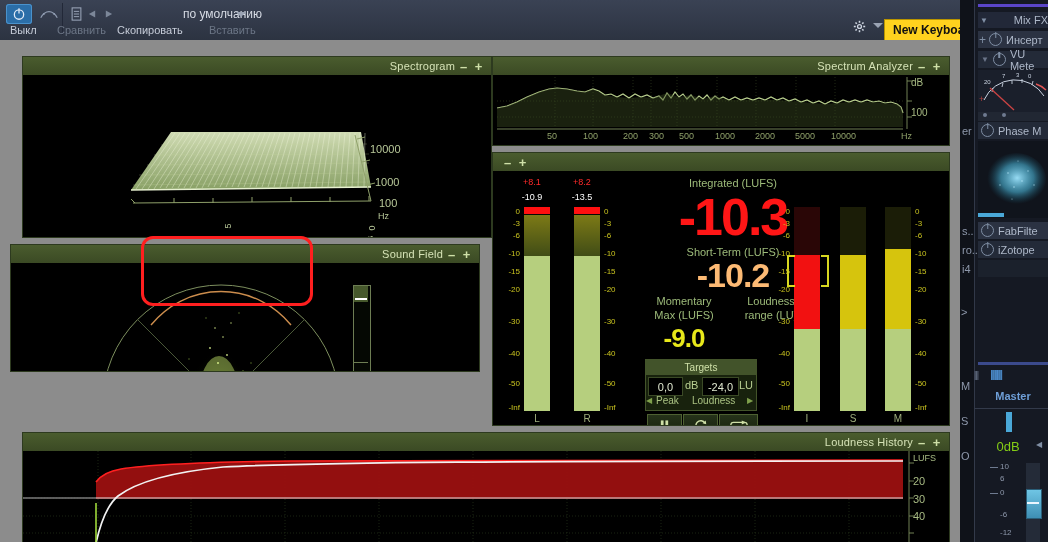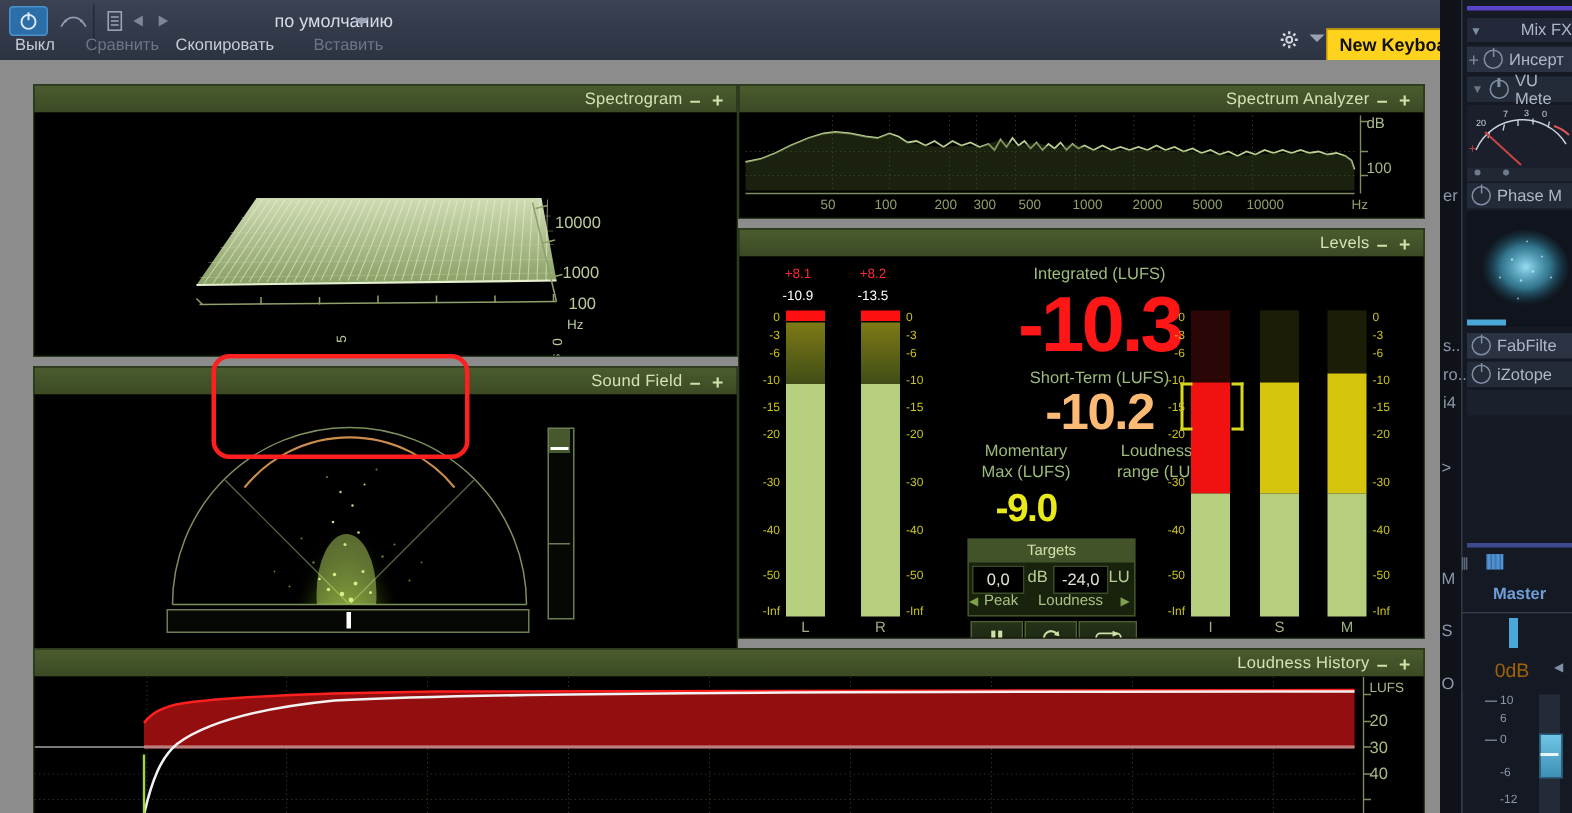--- a/index.html
+++ b/index.html
@@ -233,21 +233,21 @@
         <div class="axlbl big" style="left:347px;top:68px;color:#b9c99a;">10000</div>
         <div class="axlbl big" style="left:352px;top:101px;color:#b9c99a;">1000</div>
         <div class="axlbl big" style="left:356px;top:122px;color:#b9c99a;">100</div>
         <div class="axlbl" style="left:355px;top:136px;color:#b9c99a;">Hz</div>
         <div class="axlbl" style="left:202px;top:146px;color:#b9c99a;transform:rotate(-90deg);">5</div>
         <div class="axlbl" style="left:346px;top:148px;color:#b9c99a;transform:rotate(-90deg);">0</div>
         <div class="axlbl" style="left:345px;top:158px;color:#b9c99a;transform:rotate(-90deg);">s</div>
       </div>
     </div>
 
-    <div class="panel" style="left:22px;top:204px;width:470px;height:207px;">
+    <div class="panel" style="left:10px;top:204px;width:470px;height:128px;">
       <div class="ptitle">
         <span class="t">Sound Field</span>
         <span class="pbtn">–</span>
         <span class="pbtn">+</span>
       </div>
       <div class="pbody">
         <svg width="468" height="162" viewBox="0 0 468 162">
           <defs>
             <radialGradient id="sfg" cx="50%" cy="88%" r="62%">
               <stop offset="0%" stop-color="#cfff70" stop-opacity="0.95"></stop>
@@ -364,21 +364,20 @@
         <div class="axlbl" style="left:222px;top:56px;">1000</div>
         <div class="axlbl" style="left:262px;top:56px;">2000</div>
         <div class="axlbl" style="left:302px;top:56px;">5000</div>
         <div class="axlbl" style="left:338px;top:56px;">10000</div>
         <div class="axlbl" style="left:408px;top:56px;">Hz</div>
       </div>
     </div>
 
     <div class="panel" style="left:492px;top:112px;width:458px;height:274px;">
       <div class="ptitle">
-        <span class="t">Levels</span>
         <span class="pbtn">–</span>
         <span class="pbtn">+</span>
       </div>
       <div class="pbody">
 
         <div class="mtop" style="left:12px;top:6px;width:54px;color:#ff2a2a;">+8.1</div>
         <div class="mtop" style="left:62px;top:6px;width:54px;color:#ff2a2a;">+8.2</div>
         <div class="mtop" style="left:12px;top:21px;width:54px;color:#ffffff;">-10.9</div>
         <div class="mtop" style="left:62px;top:21px;width:54px;color:#ffffff;">-13.5</div>
 
@@ -666,21 +665,21 @@
          letter-spacing:-1px;">|||</div>
     <div style="position:absolute;left:30px;top:368px;width:58px;height:14px;color:#4f93d6;font-size:11px;
          letter-spacing:-2px;overflow:hidden;">|||||||||||||</div>
 
     <div style="position:absolute;left:18px;top:388px;width:70px;height:16px;color:#6f9fd8;font-size:11px;
          font-weight:bold;display:flex;align-items:center;justify-content:center;">Master</div>
 
     <div style="position:absolute;left:14px;top:408px;width:74px;height:1px;background:#333a4a;"></div>
     <div style="position:absolute;left:46px;top:412px;width:6px;height:20px;background:#4aa8d8;"></div>
 
-    <div style="position:absolute;left:26px;top:437px;width:44px;height:18px;color:#a16207;font-size:13px;
+    <div style="position:absolute;left:26px;top:437px;width:44px;height:18px;color:#84cc16;font-size:13px;
          display:flex;align-items:center;justify-content:center;">0dB</div>
     <div style="position:absolute;left:76px;top:440px;color:#7f8ea4;font-size:8px;">◀</div>
 
     <div style="position:absolute;left:14px;top:460px;width:1px;height:82px;background:#333a4a;"></div>
 
     <div style="position:absolute;left:30px;top:465px;width:24px;height:77px;text-decoration:underline;">
       <div style="position:absolute;left:0;top:2px;width:8px;height:1px;background:#6e7a90;"></div>
       <div style="position:absolute;left:10px;top:-3px;color:#8e98ab;font-size:8px;">10</div>
       <div style="position:absolute;left:10px;top:9px;color:#8e98ab;font-size:8px;">6</div>
       <div style="position:absolute;left:0;top:28px;width:8px;height:1px;background:#6e7a90;"></div>

